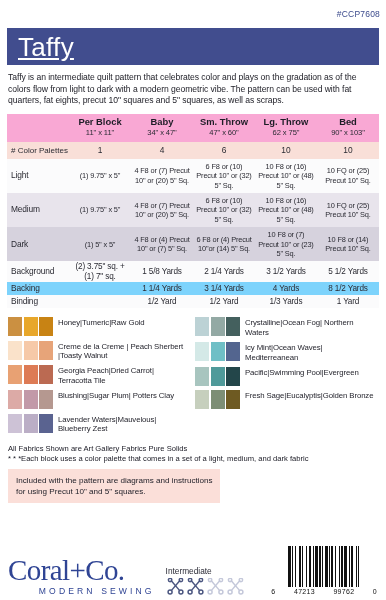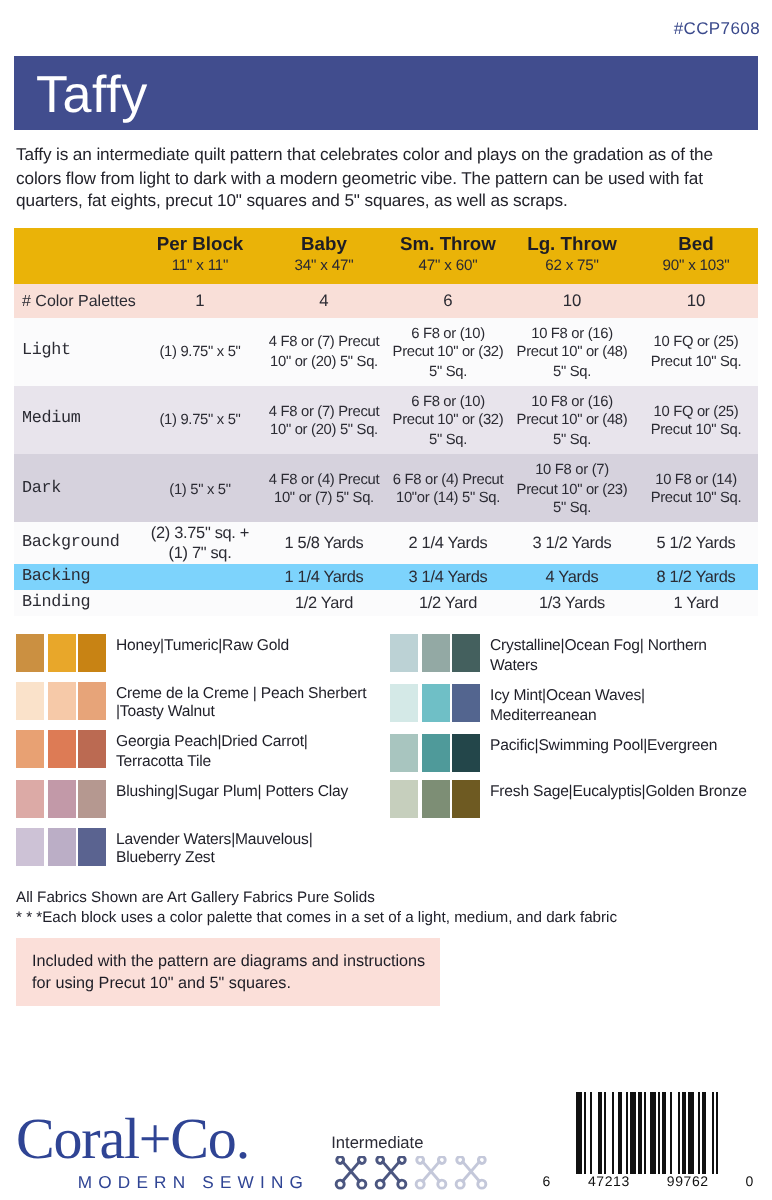--- a/index.html
+++ b/index.html
@@ -36,20 +36,21 @@
     display: flex;
     align-items: center;
     padding-left: 11px;
   }
   .titlebar .title {
     color: #ffffff;
     font-size: 26px;
     line-height: 26px;
     font-weight: 400;
     letter-spacing: .3px;
+    text-decoration: underline;
   }
 
   
   .intro {
     margin: 7px 8px 0 8px;
     font-size: 8.6px;
     line-height: 11.6px;
     color: #23232b;
     letter-spacing: -0.06px;
   }
@@ -64,34 +65,34 @@
   }
   .tbl col.c0 { width: 62px; }
   .tbl col.cx { width: 62px; }
 
   .tbl td, .tbl th {
     padding: 0;
     vertical-align: middle;
     text-align: center;
     font-weight: normal;
   }
-  .hdr-row td { background: #eab308; }
+  .hdr-row td { background: #f9a8d4; }
   .hdr-row .hcell {
     padding: 3px 2px 4px 2px;
     line-height: 10px;
   }
   .hname { font-size: 9.4px; font-weight: bold; color: #1d1d26; display:block; }
   .hdim { font-size: 7.6px; color: #2a2a33; display:block; margin-top: 1px; letter-spacing: -.1px;}
 
   .pal-row td { background: #f9dfd8; height: 17px; }
   .pal-row .lab { text-align: left; padding-left: 4px; font-size: 8px; }
   .pal-row .v { font-size: 8.4px; }
 
   .body-row td { padding: 3px 2px; line-height: 9.4px; font-size: 7.4px; letter-spacing: -.15px;}
-  .body-row .lab { text-align: left; padding-left: 4px; font-size: 8.4px; font-family: Liberation Mono, monospace; }
+  .body-row .lab { text-align: left; padding-left: 4px; font-size: 8.4px; }
   .r-white td { background: #fbfbfc; }
   .r-tint  td { background: #e8e4ec; }
   .r-tint2 td { background: #d6d2dd; }
   .r-white2 td { background: #fbfbfc; }
   .r-tint3 td { background: #7dd3fc; }
 
   .slim td { height: 13px; padding: 1px 2px; font-size: 8.2px; }
 
   
   .palettes {

